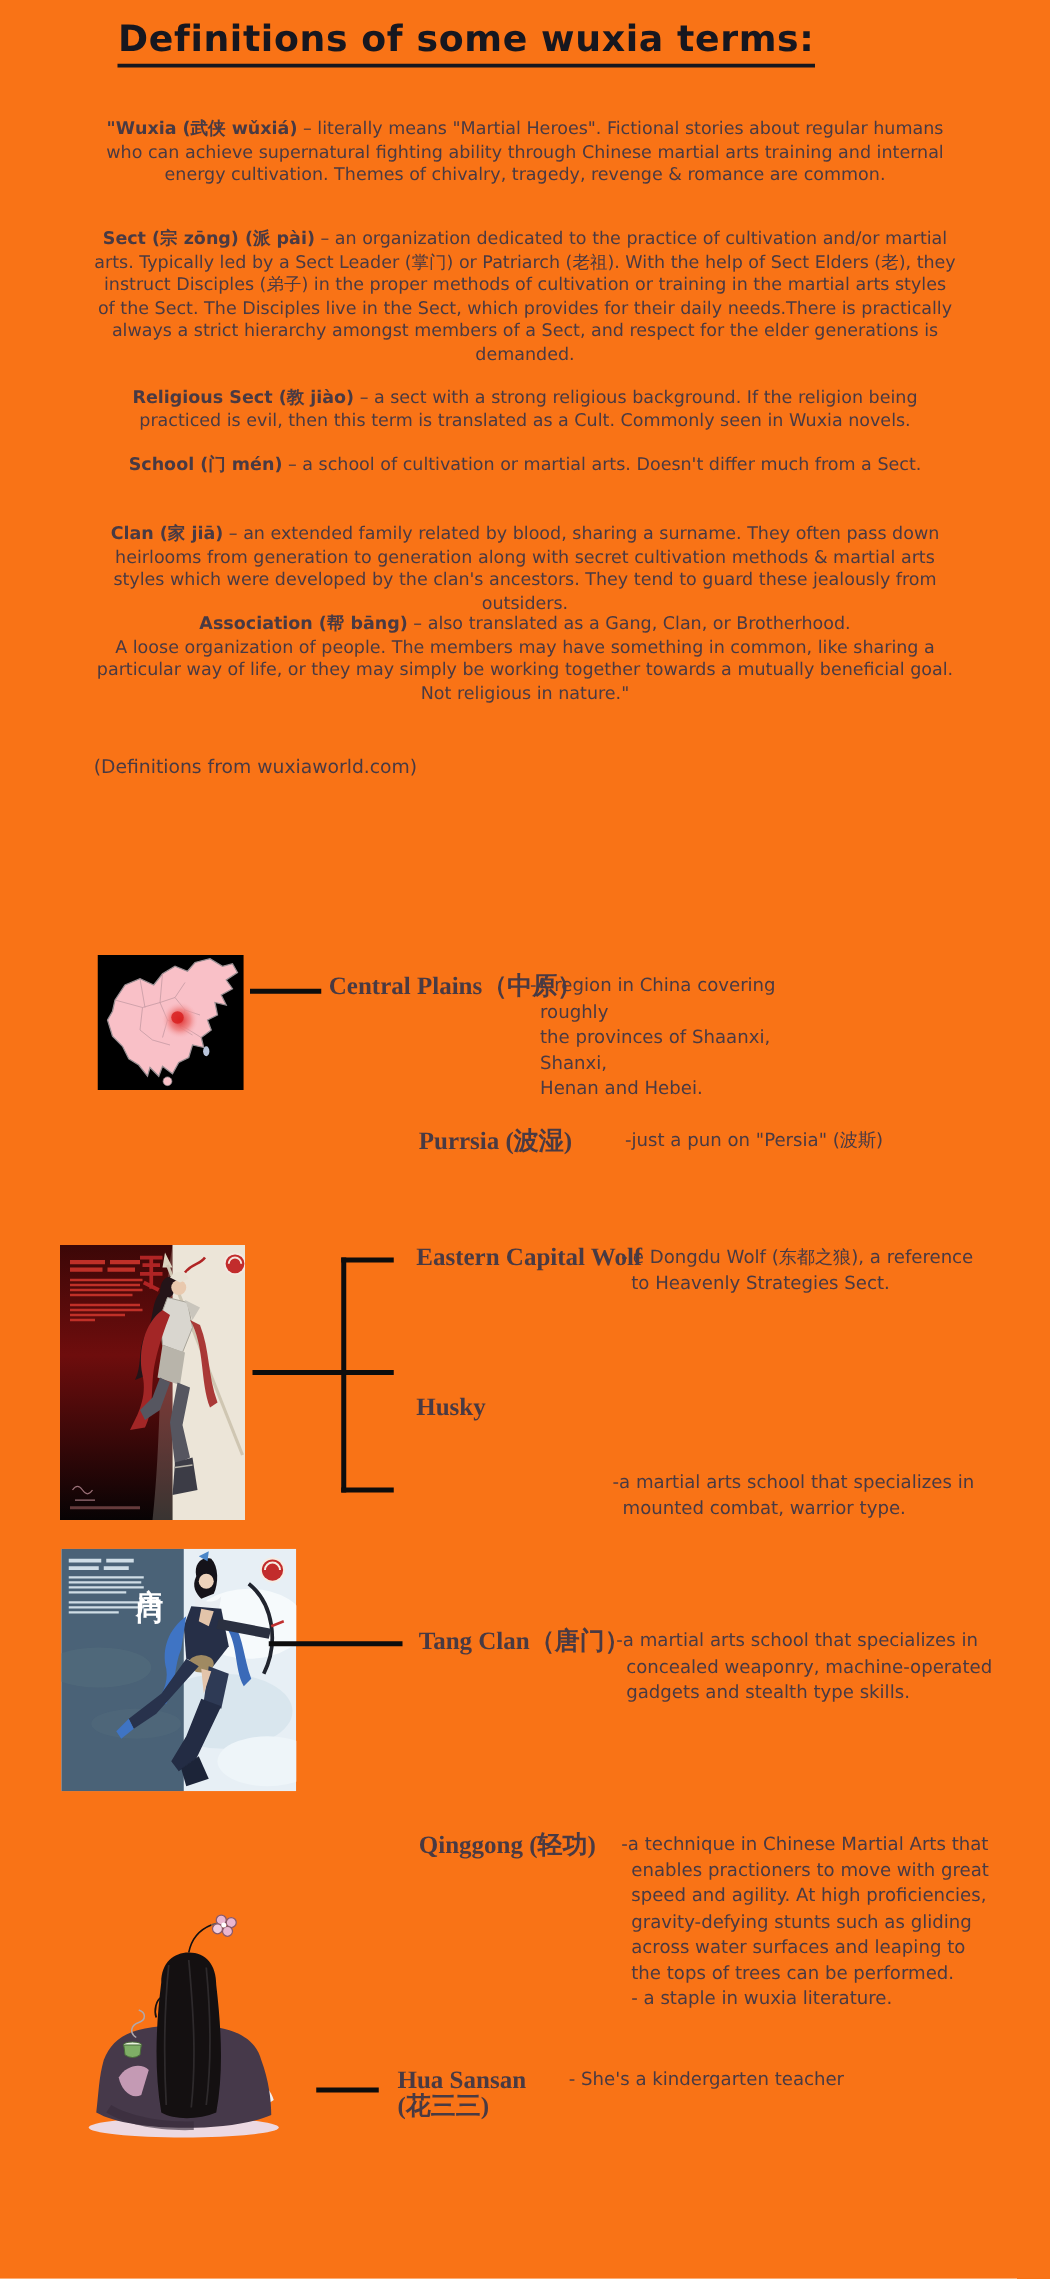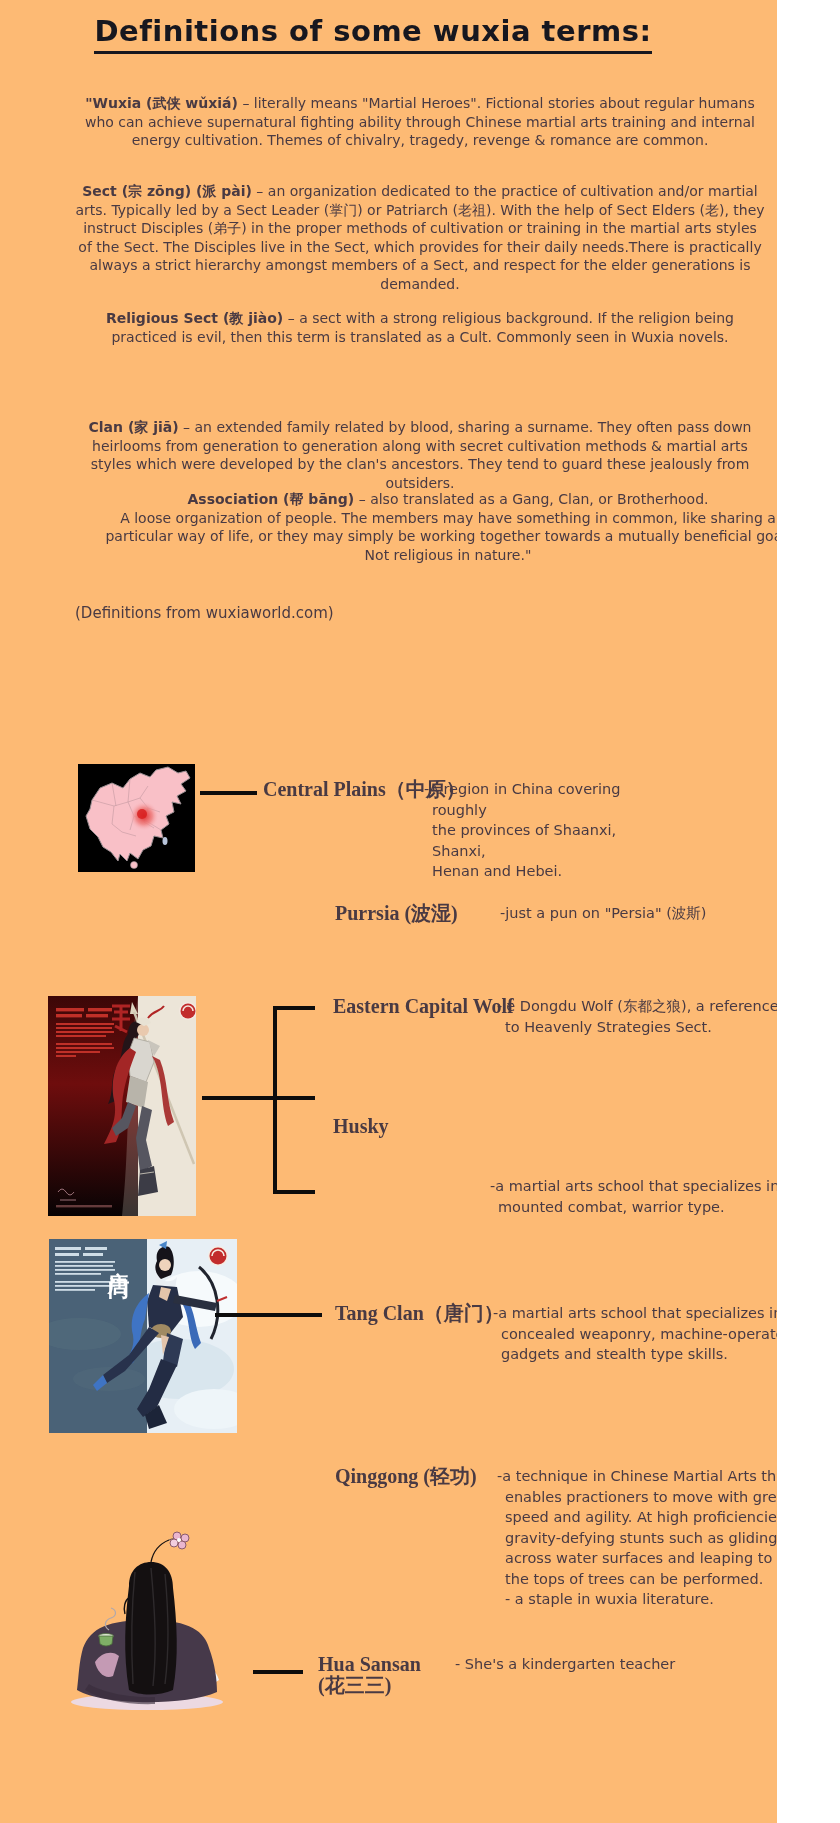--- a/index.html
+++ b/index.html
@@ -1,16 +1,16 @@
 <!DOCTYPE html>
 <html><head>
 <meta charset="utf-8">
 <style>
   html,body{margin:0;padding:0;background:#fff;}
-  .page{position:relative;width:777px;height:1823px;background:#fdba74;overflow:hidden;
+  .page{position:relative;width:840px;height:1823px;background:#f97316;overflow:hidden;
         font-family:"DejaVu Sans",sans-serif;color:#453640;}
   
   .main-title{position:absolute;top:14px;left:0;width:746px;text-align:center;}
   .main-title span{display:inline-block;font-size:29px;font-weight:bold;color:#17171f;
         border-bottom:3px solid #17171f;padding-bottom:3px;letter-spacing:.5px;}
   .section-title{position:absolute;top:694px;left:0;width:840px;text-align:center;}
   .section-title span{display:inline-block;font-size:28px;font-weight:bold;color:#17171f;
         border-bottom:3px solid #17171f;padding-bottom:3px;letter-spacing:.5px;}
   
   .def-para{position:absolute;left:75px;width:690px;text-align:center;
@@ -41,24 +41,27 @@
 
   <div class="def-para" style="top:94px;">
     <b>"Wuxia (武侠 wǔxiá)</b><span class="rest"> – literally means "Martial Heroes". Fictional stories about regular humans who can achieve supernatural fighting ability through Chinese martial arts training and internal energy cultivation. Themes of chivalry, tragedy, revenge &amp; romance are common.</span>
   </div>
   <div class="def-para" style="top:182px;">
     <b>Sect (宗 zōng) (派 pài)</b><span class="rest"> – an organization dedicated to the practice of cultivation and/or martial arts. Typically led by a Sect Leader (掌门) or Patriarch (老祖). With the help of Sect Elders (老), they instruct Disciples (弟子) in the proper methods of cultivation or training in the martial arts styles of the Sect. The Disciples live in the Sect, which provides for their daily needs.There is practically always a strict hierarchy amongst members of a Sect, and respect for the elder generations is demanded.</span>
   </div>
   <div class="def-para" style="top:309px;">
     <b>Religious Sect (教 jiào)</b><span class="rest"> – a sect with a strong religious background. If the religion being practiced is evil, then this term is translated as a Cult. Commonly seen in Wuxia novels.</span>
   </div>
+  <div class="def-para" style="top:363px;">
+    <b>School (门 mén)</b><span class="rest"> – a school of cultivation or martial arts. Doesn't differ much from a Sect.</span>
+  </div>
   <div class="def-para" style="top:418px;">
     <b>Clan (家 jiā)</b><span class="rest"> – an extended family related by blood, sharing a surname. They often pass down heirlooms from generation to generation along with secret cultivation methods &amp; martial arts styles which were developed by the clan's ancestors. They tend to guard these jealously from outsiders.</span>
   </div>
-  <div class="def-para" style="top:490px;margin-left:28px;">
+  <div class="def-para" style="top:490px;">
     <b>Association (帮 bāng)</b><span class="rest"> – also translated as a Gang, Clan, or Brotherhood.
 A loose organization of people. The members may have something in common, like sharing a particular way of life, or they may simply be working together towards a mutually beneficial goal. Not religious in nature."</span>
   </div>
 
   <div class="src-note">(Definitions from wuxiaworld.com)</div>
 
 
   <div class="img" style="left:78px;top:764px;width:117px;height:108px;">
     <svg viewBox="0 0 117 108">
       <defs>

